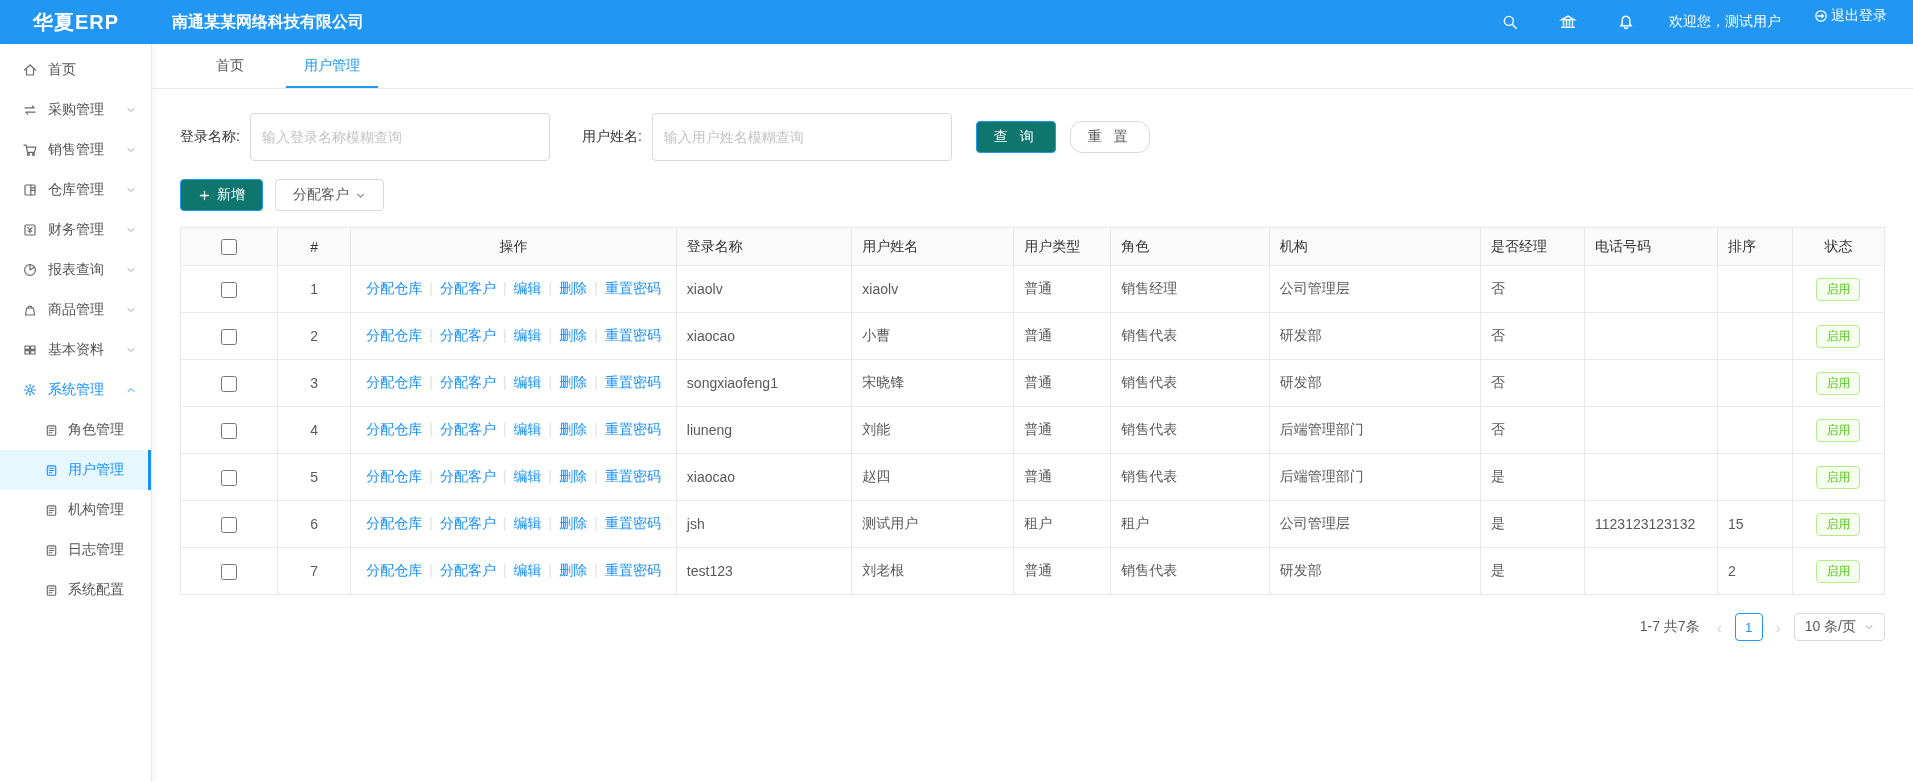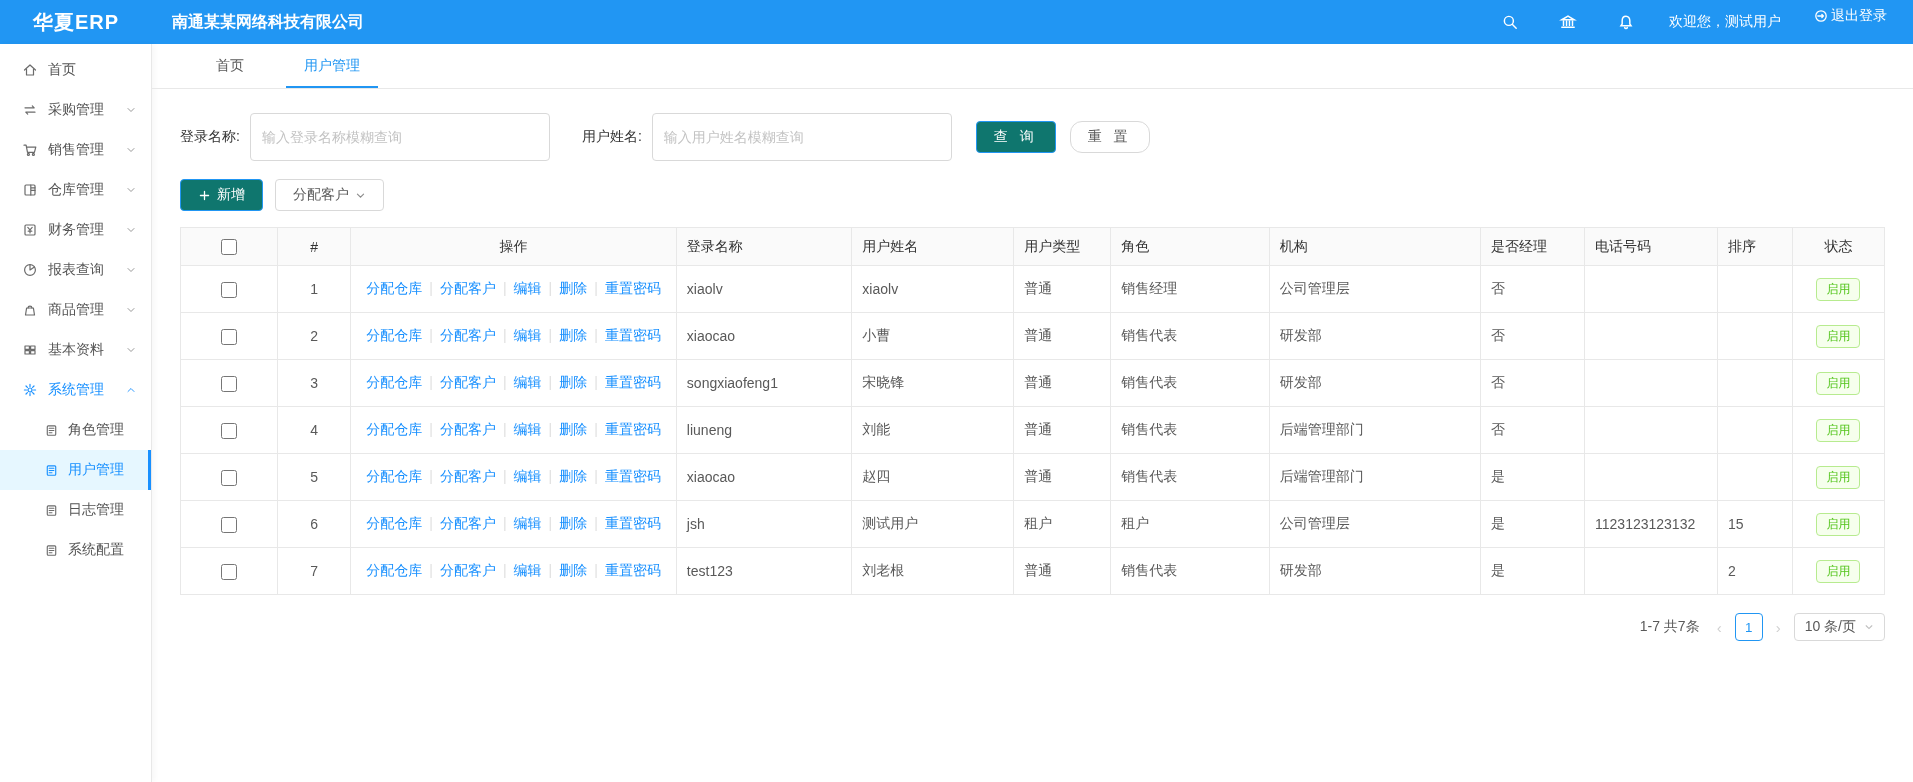--- a/index.html
+++ b/index.html
@@ -202,20 +202,27 @@
           <path d="M5.5 5.6 H10.5 M5.5 8 H10.5 M5.5 10.4 H8.5"></path>
         </svg>
         <span class="mi-label">角色管理</span>
       </div>
       <div class="sub-item active">
         <svg class="" viewBox="0 0 16 16" fill="none" stroke="currentColor" stroke-width="1.2" stroke-linecap="round" stroke-linejoin="round">
           <rect x="3.5" y="3" width="9" height="10" rx="1"></rect>
           <path d="M5.5 5.6 H10.5 M5.5 8 H10.5 M5.5 10.4 H8.5"></path>
         </svg>
         <span class="mi-label">用户管理</span>
+      </div>
+      <div class="sub-item">
+        <svg class="" viewBox="0 0 16 16" fill="none" stroke="currentColor" stroke-width="1.2" stroke-linecap="round" stroke-linejoin="round">
+          <rect x="3.5" y="3" width="9" height="10" rx="1"></rect>
+          <path d="M5.5 5.6 H10.5 M5.5 8 H10.5 M5.5 10.4 H8.5"></path>
+        </svg>
+        <span class="mi-label">机构管理</span>
       </div>
       <div class="sub-item">
         <svg class="" viewBox="0 0 16 16" fill="none" stroke="currentColor" stroke-width="1.2" stroke-linecap="round" stroke-linejoin="round">
           <rect x="3.5" y="3" width="9" height="10" rx="1"></rect>
           <path d="M5.5 5.6 H10.5 M5.5 8 H10.5 M5.5 10.4 H8.5"></path>
         </svg>
         <span class="mi-label">日志管理</span>
       </div>
       <div class="sub-item">
         <svg class="" viewBox="0 0 16 16" fill="none" stroke="currentColor" stroke-width="1.2" stroke-linecap="round" stroke-linejoin="round">

